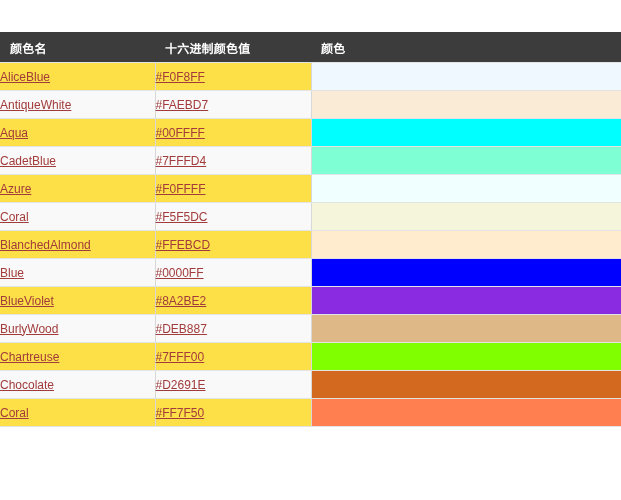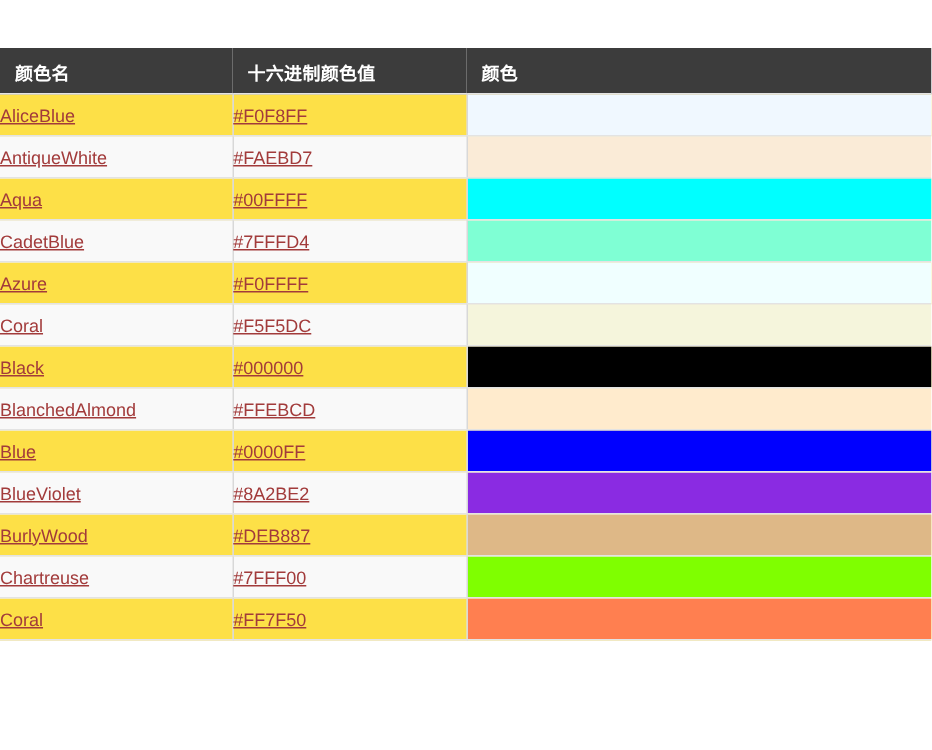--- a/index.html
+++ b/index.html
@@ -169,27 +169,20 @@
           </td>
         </tr>
         <tr>
           <td class="cell-name"><a class="color-link">Coral</a></td>
           <td class="cell-hex"><a class="color-link">#F5F5DC</a></td>
           <td class="cell-swatch">
             <span class="swatch-fill" style="background-color: rgb(245, 245, 220);"></span>
           </td>
         </tr>
         <tr>
-          <td class="cell-name"><a class="color-link">Black</a></td>
-          <td class="cell-hex"><a class="color-link">#000000</a></td>
-          <td class="cell-swatch">
-            <span class="swatch-fill" style="background-color: rgb(0, 0, 0);"></span>
-          </td>
-        </tr>
-        <tr>
           <td class="cell-name"><a class="color-link">BlanchedAlmond</a></td>
           <td class="cell-hex"><a class="color-link">#FFEBCD</a></td>
           <td class="cell-swatch">
             <span class="swatch-fill" style="background-color: rgb(255, 235, 205);"></span>
           </td>
         </tr>
         <tr>
           <td class="cell-name"><a class="color-link">Blue</a></td>
           <td class="cell-hex"><a class="color-link">#0000FF</a></td>
           <td class="cell-swatch">
@@ -211,20 +204,27 @@
           </td>
         </tr>
         <tr>
           <td class="cell-name"><a class="color-link">Chartreuse</a></td>
           <td class="cell-hex"><a class="color-link">#7FFF00</a></td>
           <td class="cell-swatch">
             <span class="swatch-fill" style="background-color: rgb(127, 255, 0);"></span>
           </td>
         </tr>
         <tr>
+          <td class="cell-name"><a class="color-link">Chocolate</a></td>
+          <td class="cell-hex"><a class="color-link">#D2691E</a></td>
+          <td class="cell-swatch">
+            <span class="swatch-fill" style="background-color: rgb(210, 105, 30);"></span>
+          </td>
+        </tr>
+        <tr>
           <td class="cell-name"><a class="color-link">Coral</a></td>
           <td class="cell-hex"><a class="color-link">#FF7F50</a></td>
           <td class="cell-swatch">
             <span class="swatch-fill" style="background-color: rgb(255, 127, 80);"></span>
           </td>
         </tr>
       </tbody>
   </table>
 
   <div class="watermark">https://blog.csdn.net/galaxy6</div>

